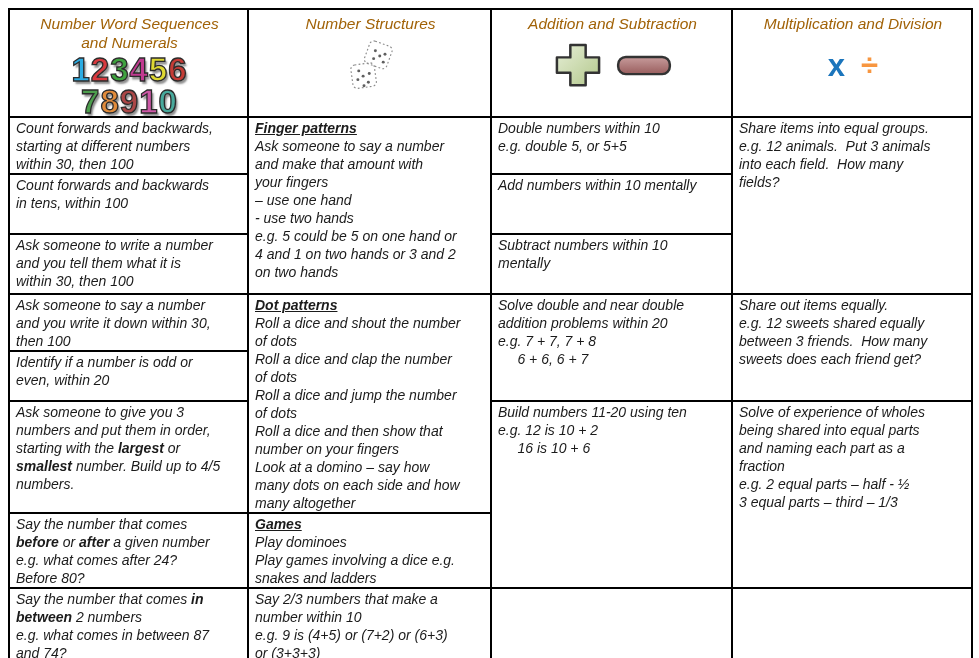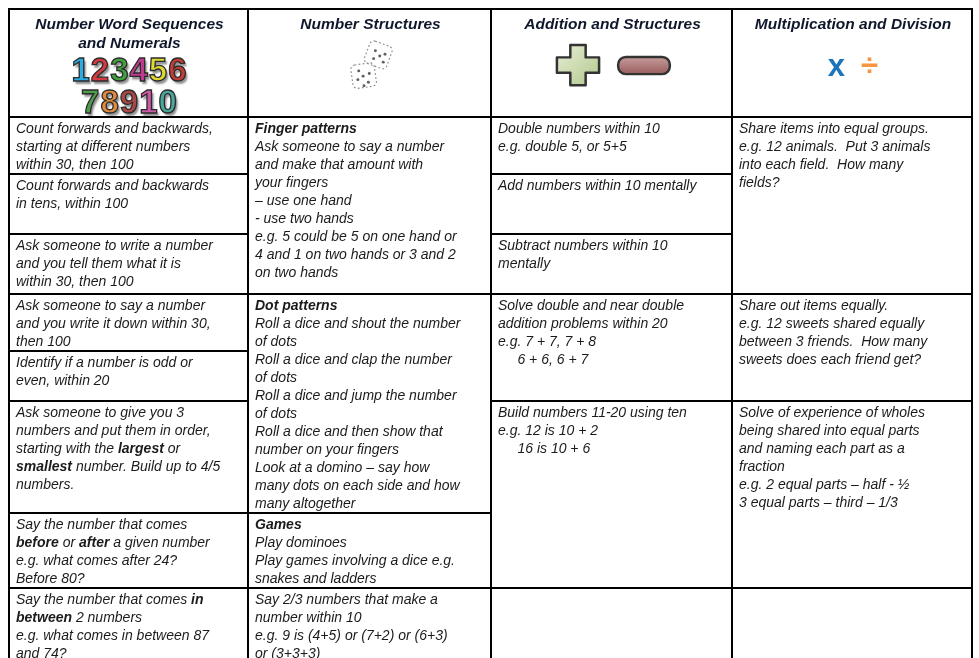--- a/index.html
+++ b/index.html
@@ -3,22 +3,22 @@
 <meta charset="utf-8">
 <style>
   html,body{margin:0;padding:0;background:#ffffff;}
   .sheet{position:relative;width:979px;height:658px;background:#ffffff;overflow:hidden;
          font-family:"Liberation Sans",sans-serif;}
   table.grid{position:absolute;left:8px;top:8px;width:963px;border-collapse:collapse;table-layout:fixed;}
   td,th{border:2px solid #000;vertical-align:top;padding:1px 4px 0 6px;overflow:hidden;}
   th{padding-top:4px;}
   .body-cell{font-style:italic;font-size:14px;line-height:18px;color:#1b1b1b;text-align:left;font-weight:normal;margin-left:16px;}
   .b{font-weight:bold;}
-  .u{}
-  .title{font-weight:bold;font-style:italic;font-size:15.5px;line-height:19px;text-align:center;color:#0f172a;}
+  .u{text-decoration:underline;}
+  .title{font-weight:normal;font-style:italic;font-size:15.5px;line-height:19px;text-align:center;color:#a16207;}
   .icon-wrap{display:flex;justify-content:center;align-items:center;margin-top:6px;}
   
   .digits{text-align:center;font-weight:bold;font-style:normal;font-size:33px;line-height:29px;letter-spacing:1px;margin-top:3px;}
   .digits span{-webkit-text-stroke:1.3px #2b2b2b;text-shadow:2px 3px 2px rgba(50,50,50,0.55);}
   
   .ops{text-align:center;font-size:31px;line-height:34px;font-style:normal;margin-top:16px;}
   .ops span{margin:0 8px;}
   .ops span:last-child{font-weight:bold;}
 </style>
 </head>
@@ -58,21 +58,21 @@
                   <circle cx="30" cy="39" r="1.7"></circle>
               <circle cx="17" cy="46" r="1.7"></circle>
                   <circle cx="29" cy="49" r="1.7"></circle>
               <circle cx="23" cy="42" r="1.7"></circle>
                   <circle cx="24" cy="53" r="1.7"></circle>
             </g>
           </svg>
         </div>
       </th>
       <th>
-        <div class="title"><span>Addition and Structures</span></div>
+        <div class="title"><span>Addition and Subtraction</span></div>
         <div class="icon-wrap" style="margin-top:10px;gap:14px;">
           <span>
             <svg width="48" height="46" viewBox="0 0 50 48" aria-hidden="true">
               <defs>
                 <linearGradient id="pg" x1="0" y1="0" x2="1" y2="1">
                   <stop offset="0" stop-color="#e6eed6"></stop>
                       <stop offset="1" stop-color="#b3c88c"></stop>
                 </linearGradient>
               </defs>
               <path d="M17 2 h16 v13 h14 v16 h-14 v13 h-16 v-13 h-14 v-16 h14 z" fill="url(#pg)" stroke="#333333" stroke-width="2.6" stroke-linejoin="round"></path>

